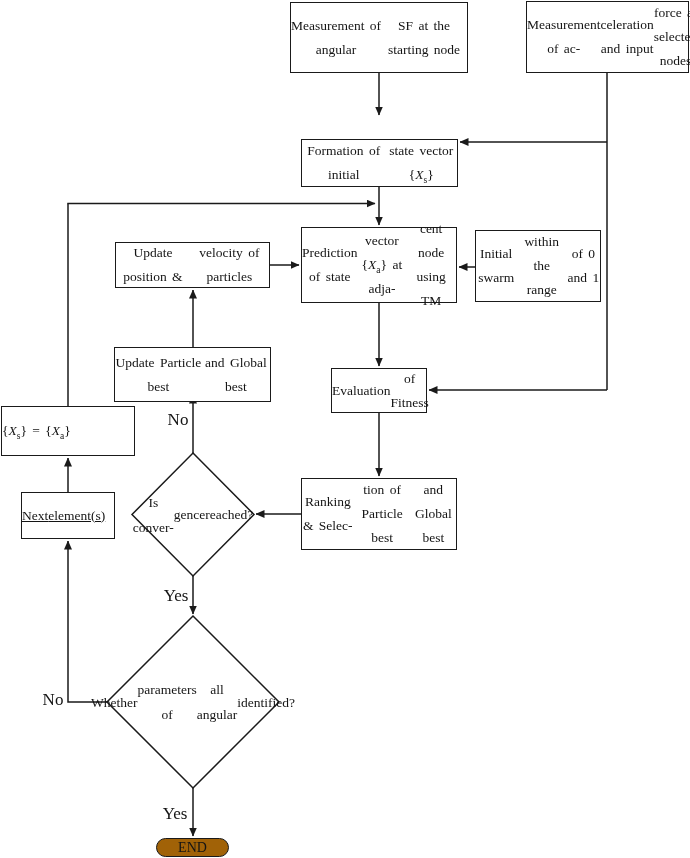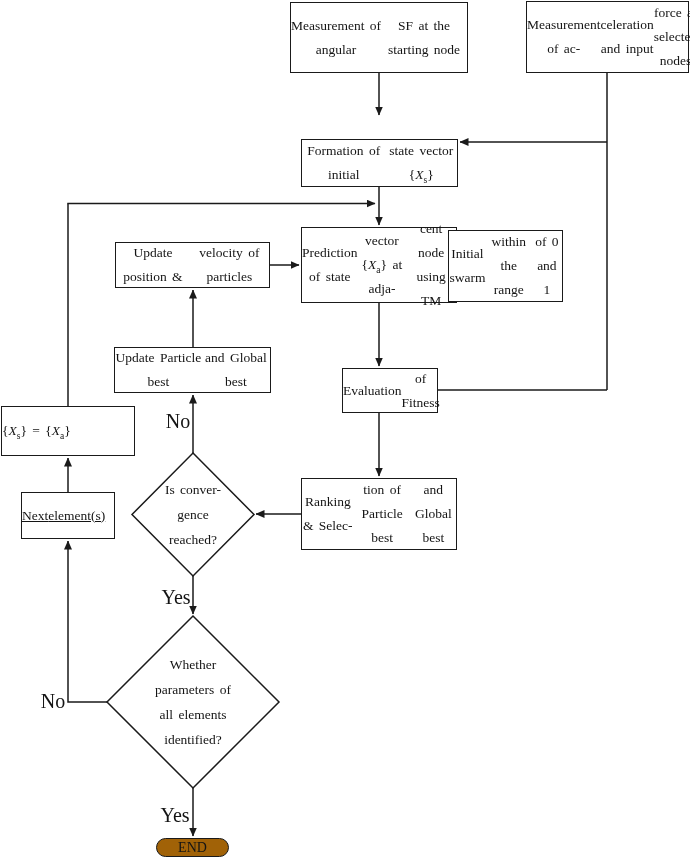--- a/index.html
+++ b/index.html
@@ -27,21 +27,21 @@
     align-items: center;
     justify-content: flex-start;
     text-align: center;
     font-size: 13.5px;
     line-height: 24px;
     word-spacing: 2px;
   }
   .dtext {
     position: absolute;
     display: flex;
-    flex-direction: column;
+    flex-direction: row;
     align-items: center;
     justify-content: center;
     text-align: center;
     font-size: 13.5px;
     line-height: 25px;
     word-spacing: 2px;
     background: transparent;
   }
   .terminal {
     position: absolute;
@@ -49,21 +49,21 @@
     border: 1.8px solid #1a1a1a;
     border-radius: 10px;
     background: #a16207;
     display: flex;
     align-items: center;
     justify-content: center;
     font-size: 14px;
   }
   .edge-label {
     position: absolute;
-    font-size: 20px;
+    font-size: 17px;
     text-align: center;
   }
   sub { font-size: 9.5px; line-height: 0; }
 </style>
 </head>
 <body>
 
 <div class="canvas">
 
   <svg class="wires" width="690" height="858" viewBox="0 0 690 858">
@@ -132,32 +132,32 @@
     <span>Prediction of state</span>
     <span>vector {<i>X</i><sub>a</sub>} at adja-</span>
     <span>cent node using TM</span>
   </div>
 
   <div class="box" style="left:115px; top:242px; width:155px; height:46px;">
     <span>Update position &amp;</span>
     <span>velocity of particles</span>
   </div>
 
-  <div class="box" style="left:448px; top:230px; width:115px; height:72px;">
+  <div class="box" style="left:475px; top:230px; width:126px; height:72px;">
     <span>Initial swarm</span>
     <span>within the range</span>
     <span>of 0 and 1</span>
   </div>
 
-  <div class="box" style="left:331px; top:368px; width:96px; height:45px;margin-left:11px;">
+  <div class="box" style="left:331px; top:368px; width:96px; height:45px;">
     <span>Evaluation</span>
     <span>of Fitness</span>
   </div>
 
-  <div class="box" style="left:114px; top:347px; width:157px; height:46px;">
+  <div class="box" style="left:114px; top:347px; width:157px; height:55px;">
     <span>Update Particle best</span>
     <span>and Global best</span>
   </div>
 
   <div class="box" style="left:1px; top:406px; width:134px; height:50px;">
     <span>{<i>X</i><sub>s</sub>} = {<i>X</i><sub>a</sub>}</span>
   </div>
 
   <div class="box" style="left:21px; top:492px; width:94px; height:47px;text-decoration:underline;">
     <span>Next</span>
@@ -172,21 +172,21 @@
 
   <div class="dtext" style="left:138px; top:477px; width:110px; height:75px;">
     <span>Is conver-</span>
     <span>gence</span>
     <span>reached?</span>
   </div>
 
   <div class="dtext" style="left:118px; top:651px; width:150px; height:102px;">
     <span>Whether</span>
     <span>parameters of</span>
-    <span>all elements</span>
+    <span>all angular</span>
     <span>identified?</span>
   </div>
 
   <div class="edge-label" style="left:161px; top:410px; width:34px;">No</div>
   <div class="edge-label" style="left:159px; top:586px; width:34px;">Yes</div>
   <div class="edge-label" style="left:38px; top:690px; width:30px;">No</div>
   <div class="edge-label" style="left:158px; top:804px; width:34px;">Yes</div>
 
   <div class="terminal" style="left:156px; top:838px; width:73px; height:19px;">
     <span>END</span>

